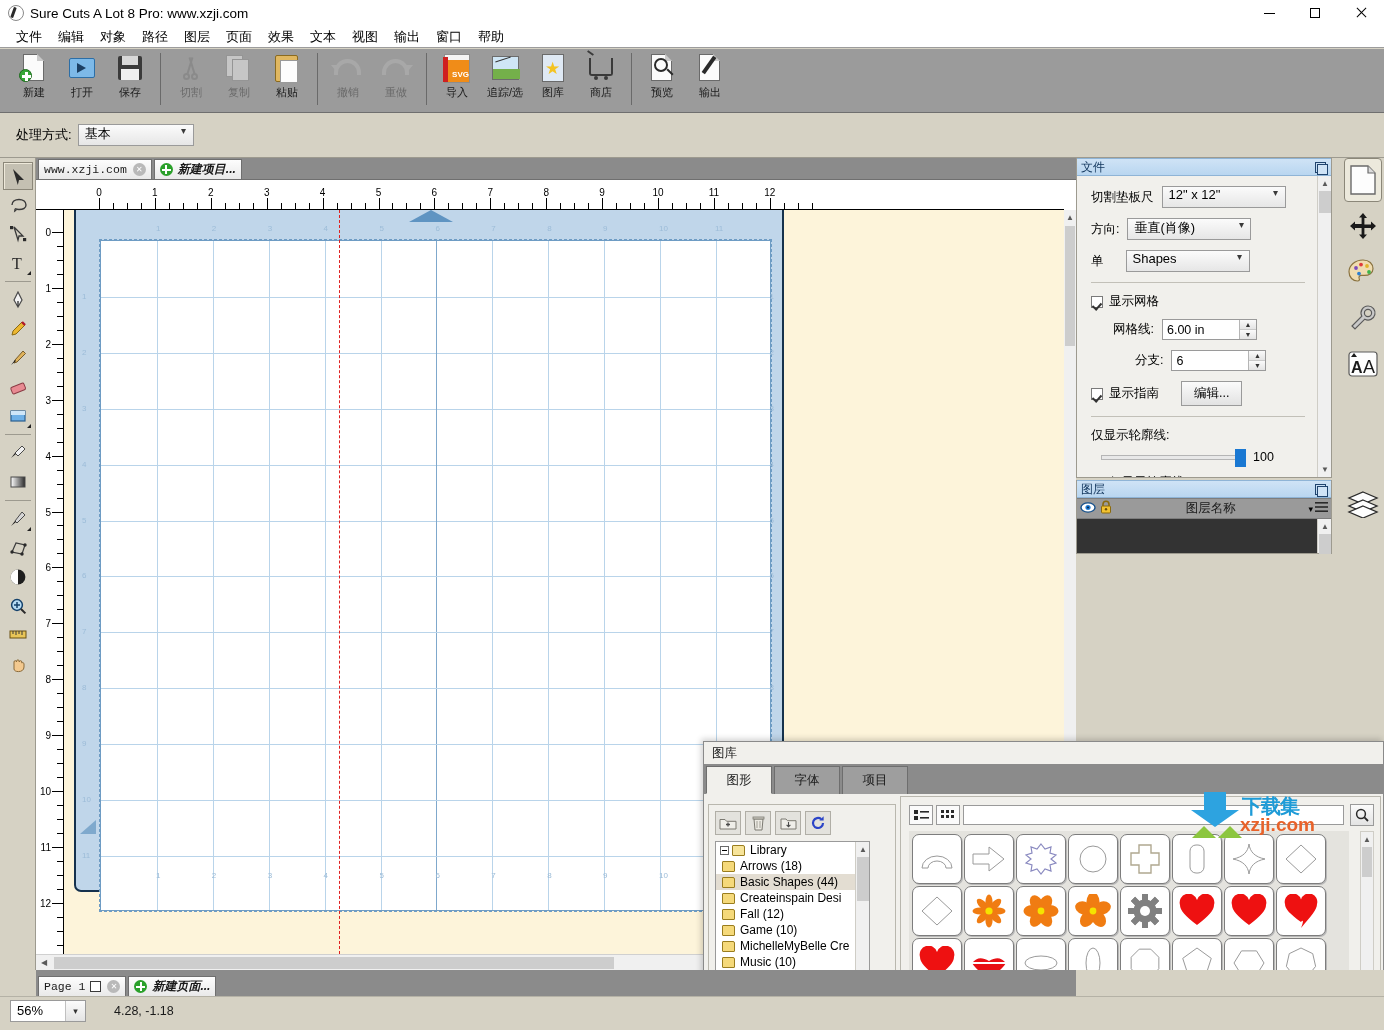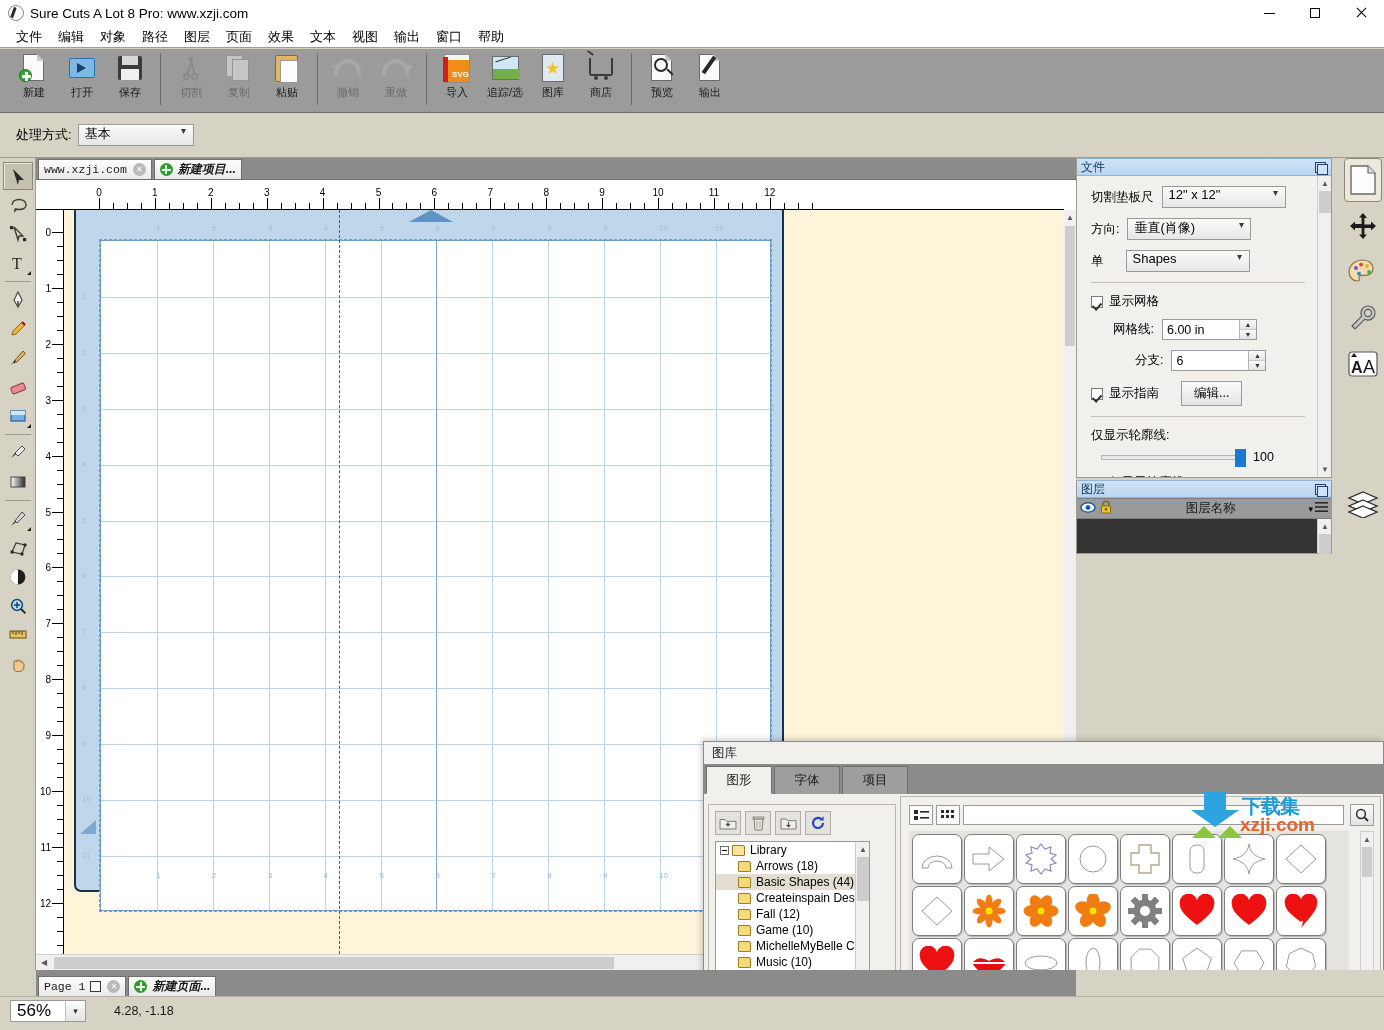--- a/index.html
+++ b/index.html
@@ -229,21 +229,21 @@
   #libtabs{position:absolute;left:0;top:22px;width:681px;height:30px;background:#8b8b8b;display:flex;align-items:flex-end;padding-left:2px;}
   .ltab{height:28px;min-width:66px;display:flex;align-items:center;justify-content:center;
      font-size:12.5px;color:#1a1a1a;background:#9e9e9e;border:1px solid #6e6e6e;border-bottom:none;margin-right:2px;padding:0 10px;}
   .ltab.active{background:#f1f0ec;border-bottom:1px solid #f1f0ec;margin-top:12px;}
   #libleft{position:absolute;left:4px;top:62px;width:188px;height:228px;background:#f1f0ec;border:1px solid #b9b7ae;}
   .libtb{display:flex;padding:6px 0 4px 6px;}
   .libtbbtn{width:26px;height:24px;background:#e3e2dd;border:1px solid #b0aea6;margin-right:4px;
      display:flex;align-items:center;justify-content:center;}
   #tree{position:absolute;left:6px;top:36px;width:155px;height:160px;background:#fff;border:1px solid #9a9a9a;overflow:hidden;}
   .trow{display:flex;align-items:center;height:16px;font-size:12px;color:#000;padding-left:4px;white-space:nowrap;}
-  .trow.ind{padding-left:22px;}
+  .trow.ind{padding-left:6px;}
   .trow.sel{background:#e3ddd2;}
   .fic{width:13px;height:11px;background:#f5d97a;border:1px solid #9a7d1e;margin-right:5px;flex:none;border-radius:1px 2px 1px 1px;}
   .fic.open{background:#f7e49a;}
   .minus{width:9px;height:9px;border:1px solid #6a6a6a;background:#fff;margin-right:3px;position:relative;flex:none;}
   .minus:after{content:"";position:absolute;left:1px;top:3px;width:5px;height:1px;background:#000;}
   #treevs{position:absolute;right:0;top:0;width:14px;height:100%;background:#f0f0f0;border-left:1px solid #cfcdc6;}
   #treehs{position:absolute;left:6px;top:198px;width:155px;height:15px;background:#f0f0f0;border:1px solid #cfcdc6;display:flex;align-items:center;}
   #libright{position:absolute;left:196px;top:54px;width:481px;height:228px;background:#f1f0ec;border:1px solid #b9b7ae;}
   .viewbtn{width:24px;height:20px;background:#fbfbfb;border:1px solid #9a9a9a;display:flex;align-items:center;justify-content:center;margin-right:3px;}
   #searchbox{height:20px;background:#fff;border:1px solid #9a9a9a;flex:1;}
@@ -263,21 +263,21 @@
      font-family:"Liberation Sans",sans-serif;letter-spacing:-1px;}
   #wm .t2{position:absolute;left:50px;top:22px;font-size:19px;font-weight:bold;color:#e8622a;
      font-family:"Liberation Sans",sans-serif;}
 
   #statusbar{position:absolute;left:0;top:970px;width:1384px;height:60px;background:#d6d2c4;}
   #pagetabs{position:absolute;left:36px;top:0;width:1040px;height:26px;background:#8b8b8b;
      display:flex;align-items:flex-end;padding-left:2px;}
   #zoomrow{position:absolute;left:0;top:26px;width:1384px;height:28px;display:flex;align-items:center;padding-left:10px;
      border-top:1px solid #b5b2a6;}
   #zoomcombo{width:76px;height:22px;background:#fff;border:1px solid #9a9a9a;display:flex;align-items:center;}
-  #zoomcombo .zv{flex:1;padding-left:6px;font-size:17px;}
+  #zoomcombo .zv{flex:1;padding-left:6px;font-size:13px;}
   #zoomcombo .zb{width:20px;height:20px;background:linear-gradient(#fbfbfb,#e3e3e3);border-left:1px solid #c0c0c0;
      display:flex;align-items:center;justify-content:center;font-size:9px;color:#333;}
   #coords{margin-left:28px;font-size:12.5px;color:#1a1a1a;}
 </style>
 </head>
 <body>
 
 <div id="titlebar">
   <div id="app-icon">
     <div class="c"></div>

